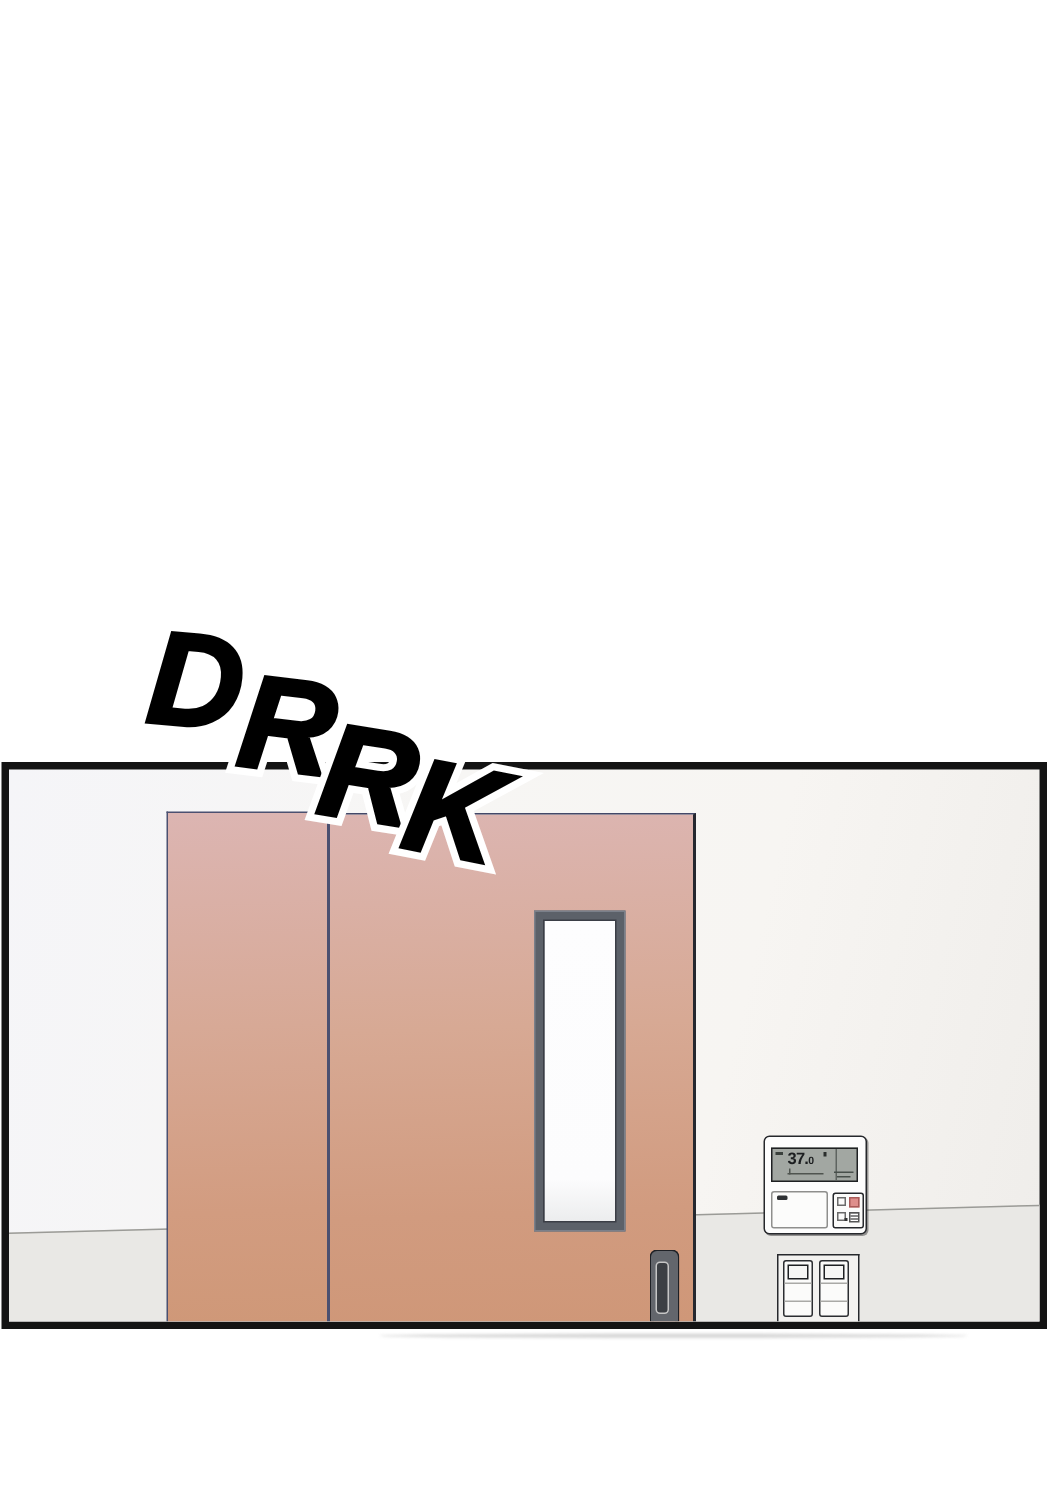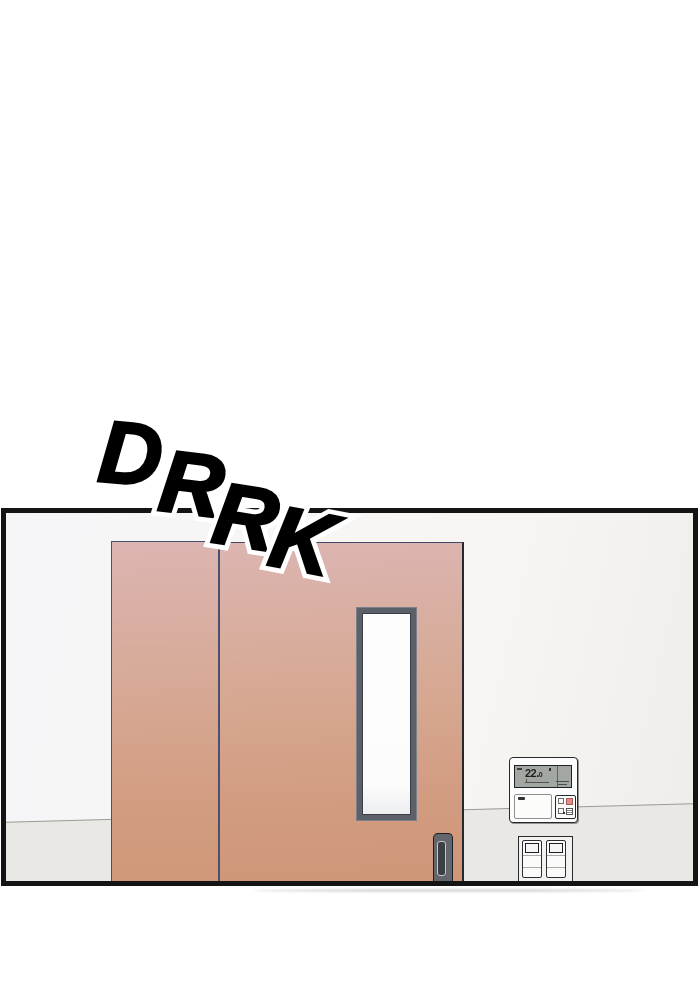--- a/index.html
+++ b/index.html
@@ -147,21 +147,21 @@
     <div class="door-window">
       <div class="window-glass"></div>
     </div>
     <div class="door-handle">
       <div class="handle-slot"></div>
     </div>
   </div>
 
   <div class="ac-unit">
     <div class="ac-display">
-      <div class="ac-temp"><span>22.</span><span class="small">0</span></div>
+      <div class="ac-temp"><span>37.</span><span class="small">0</span></div>
       <div class="ac-degree"></div>
       <div class="ac-underline"></div>
       <div class="ac-underarrow"></div>
       <div class="ac-divider"></div>
       <div class="ac-mark"></div>
       <div class="ac-micro1"></div>
       <div class="ac-micro2"></div>
     </div>
     <div class="ac-flap">
       <div class="ac-notch"></div>

